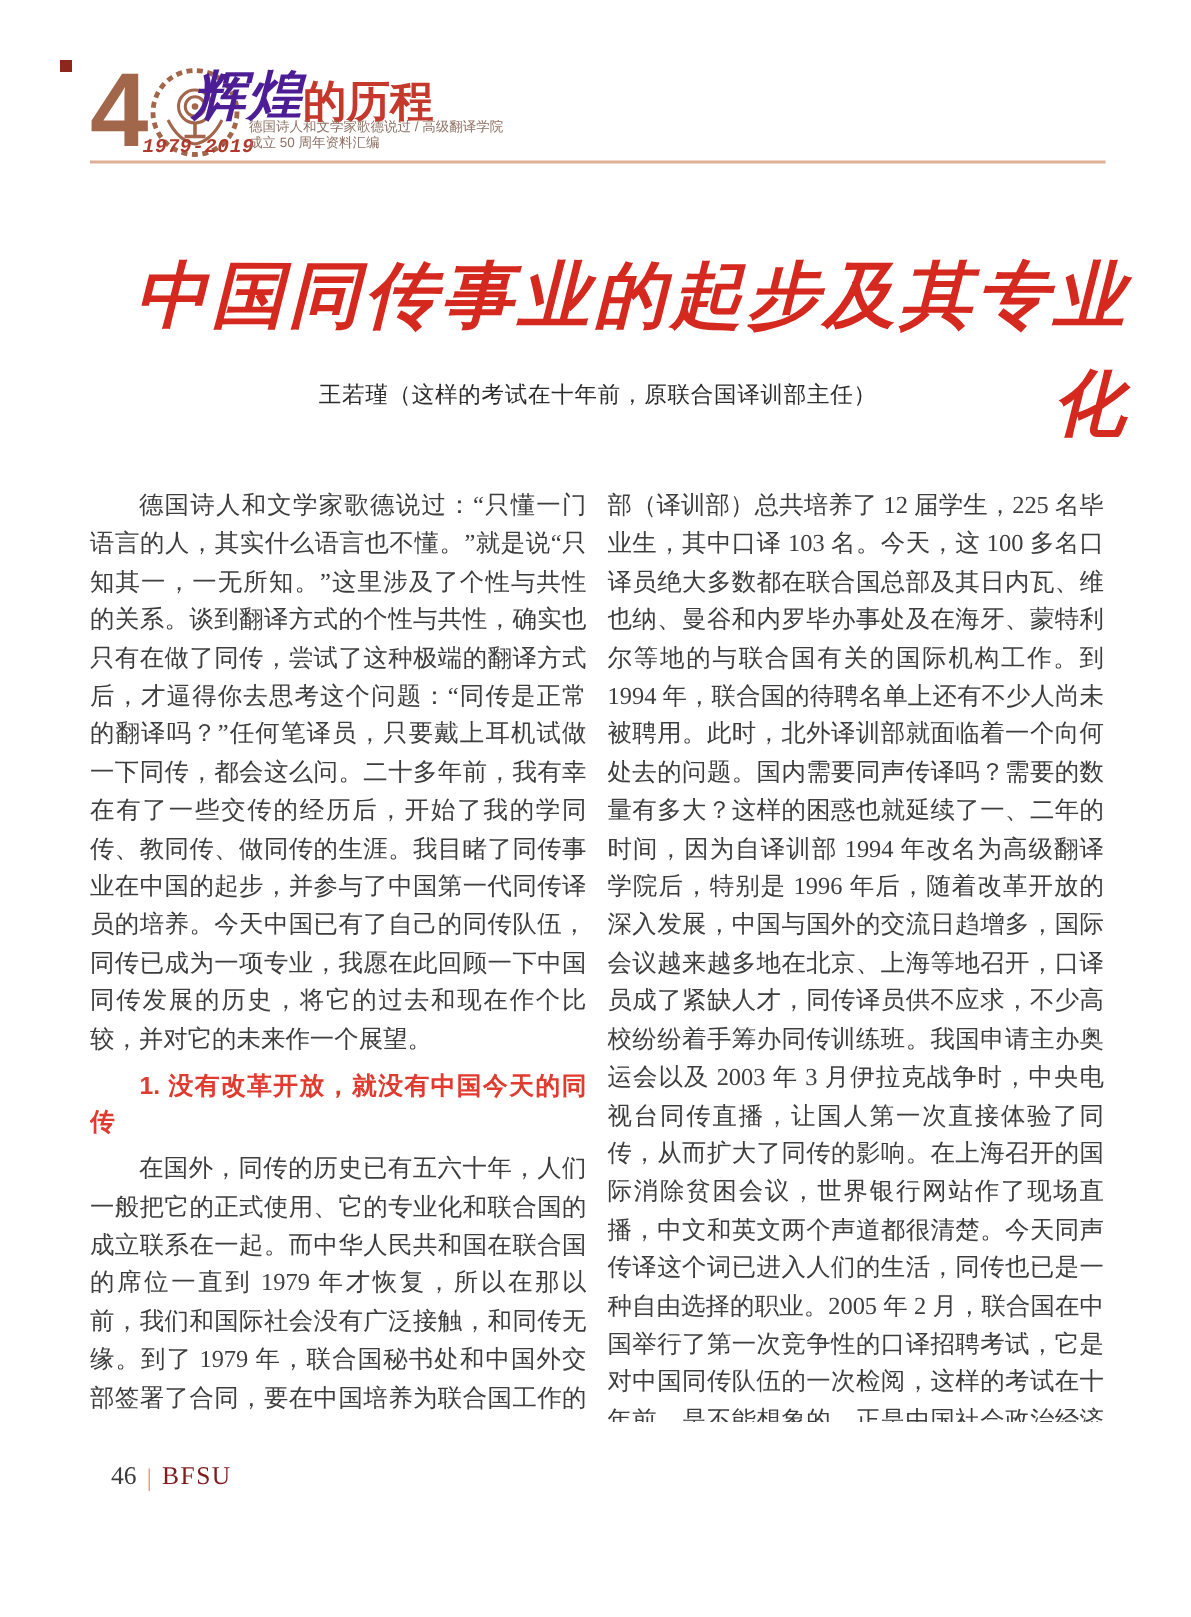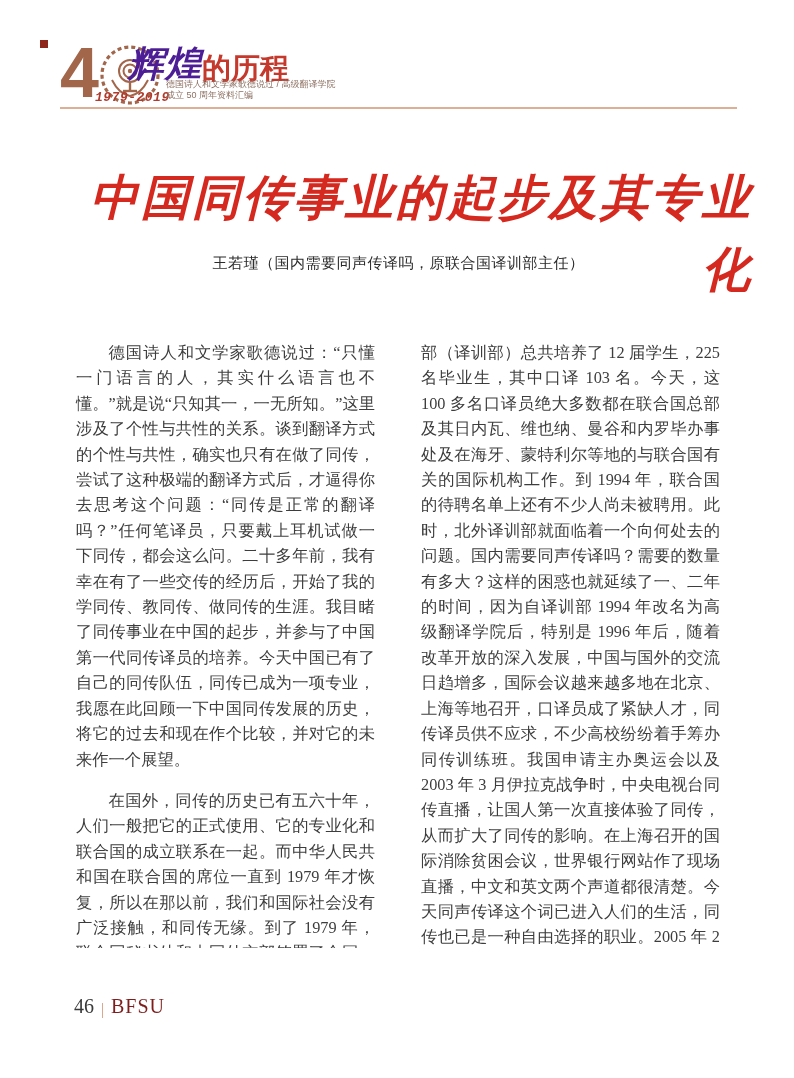--- a/index.html
+++ b/index.html
@@ -54,32 +54,32 @@
   
   .columns{
     position:absolute;left:60px;top:324px;width:677px;height:624px;
     display:flex;gap:14px;
   }
   .col{
     width:331px;height:624px;overflow:hidden;
     font-size:16.3px;line-height:25.4px;
     text-align:justify;color:#3d3d3d;
   }
-  .col p{margin:16px;}
+  .col p{margin:0;}
   .indent{text-indent:2em;}
   .section-heading{
     font-family:"Liberation Sans", sans-serif;
     font-weight:700;font-size:16.5px;line-height:24px;
     color:#e13a2e;text-indent:2em;
     margin:7px 0 6px 0 !important;
   }
   
   .footer{
-    position:absolute;left:74px;top:995px;
-    display:flex;align-items:flex-end;font-size:20px;
+    position:absolute;left:74px;top:974px;
+    display:flex;align-items:flex-end;font-size:17px;
   }
   .footer .page-number{color:#3a3a3a;}
   .footer .footer-sep{width:1px;height:15px;background:#d9a88d;margin:0 8px;}
   .footer .footer-brand{color:#7f1d1d;letter-spacing:1px;}
 </style>
 </head>
 <body>
 
 <div class="page">
 
@@ -105,25 +105,26 @@
   <div class="brand-rest">的历程</div>
 
   <div class="org-lines">
     <div>德国诗人和文学家歌德说过 / 高级翻译学院</div>
     <div>成立 50 周年资料汇编</div>
   </div>
 
   <div class="header-divider"></div>
 
   <div class="article-title">中国同传事业的起步及其专业化</div>
-  <div class="article-author">王若瑾（国内需要同声传译吗，原联合国译训部主任）</div>
+  <div class="article-author">王若瑾（这样的考试在十年前，原联合国译训部主任）</div>
 
   <div class="columns">
     <div class="col">
       <p class="indent">德国诗人和文学家歌德说过：“只懂一门语言的人，其实什么语言也不懂。”就是说“只知其一，一无所知。”这里涉及了个性与共性的关系。谈到翻译方式的个性与共性，确实也只有在做了同传，尝试了这种极端的翻译方式后，才逼得你去思考这个问题：“同传是正常的翻译吗？”任何笔译员，只要戴上耳机试做一下同传，都会这么问。二十多年前，我有幸在有了一些交传的经历后，开始了我的学同传、教同传、做同传的生涯。我目睹了同传事业在中国的起步，并参与了中国第一代同传译员的培养。今天中国已有了自己的同传队伍，同传已成为一项专业，我愿在此回顾一下中国同传发展的历史，将它的过去和现在作个比较，并对它的未来作一个展望。</p>
+      <p class="section-heading">1. 没有改革开放，就没有中国今天的同传</p>
       <p class="indent">在国外，同传的历史已有五六十年，人们一般把它的正式使用、它的专业化和联合国的成立联系在一起。而中华人民共和国在联合国的席位一直到 1979 年才恢复，所以在那以前，我们和国际社会没有广泛接触，和同传无缘。到了 1979 年，联合国秘书处和中国外交部签署了合同，要在中国培养为联合国工作的笔译和口译员，外交部把这一光荣而又艰巨的任务交给了当时的北京外国语学院（北外）。从 1979 年开始，到 1993 年，北外译员训练</p>
     </div>
     <div class="col">
       <p>部（译训部）总共培养了 12 届学生，225 名毕业生，其中口译 103 名。今天，这 100 多名口译员绝大多数都在联合国总部及其日内瓦、维也纳、曼谷和内罗毕办事处及在海牙、蒙特利尔等地的与联合国有关的国际机构工作。到 1994 年，联合国的待聘名单上还有不少人尚未被聘用。此时，北外译训部就面临着一个向何处去的问题。国内需要同声传译吗？需要的数量有多大？这样的困惑也就延续了一、二年的时间，因为自译训部 1994 年改名为高级翻译学院后，特别是 1996 年后，随着改革开放的深入发展，中国与国外的交流日趋增多，国际会议越来越多地在北京、上海等地召开，口译员成了紧缺人才，同传译员供不应求，不少高校纷纷着手筹办同传训练班。我国申请主办奥运会以及 2003 年 3 月伊拉克战争时，中央电视台同传直播，让国人第一次直接体验了同传，从而扩大了同传的影响。在上海召开的国际消除贫困会议，世界银行网站作了现场直播，中文和英文两个声道都很清楚。今天同声传译这个词已进入人们的生活，同传也已是一种自由选择的职业。2005 年 2 月，联合国在中国举行了第一次竞争性的口译招聘考试，它是对中国同传队伍的一次检阅，这样的考试在十年前，是不能想象的。正是中国社会政治经济的发展造就了今天的同传市场，没有改革开放就没有同传。</p>
     </div>
   </div>
 
   <div class="footer">
     <span class="page-number">46</span>
     <span class="footer-sep"></span>

